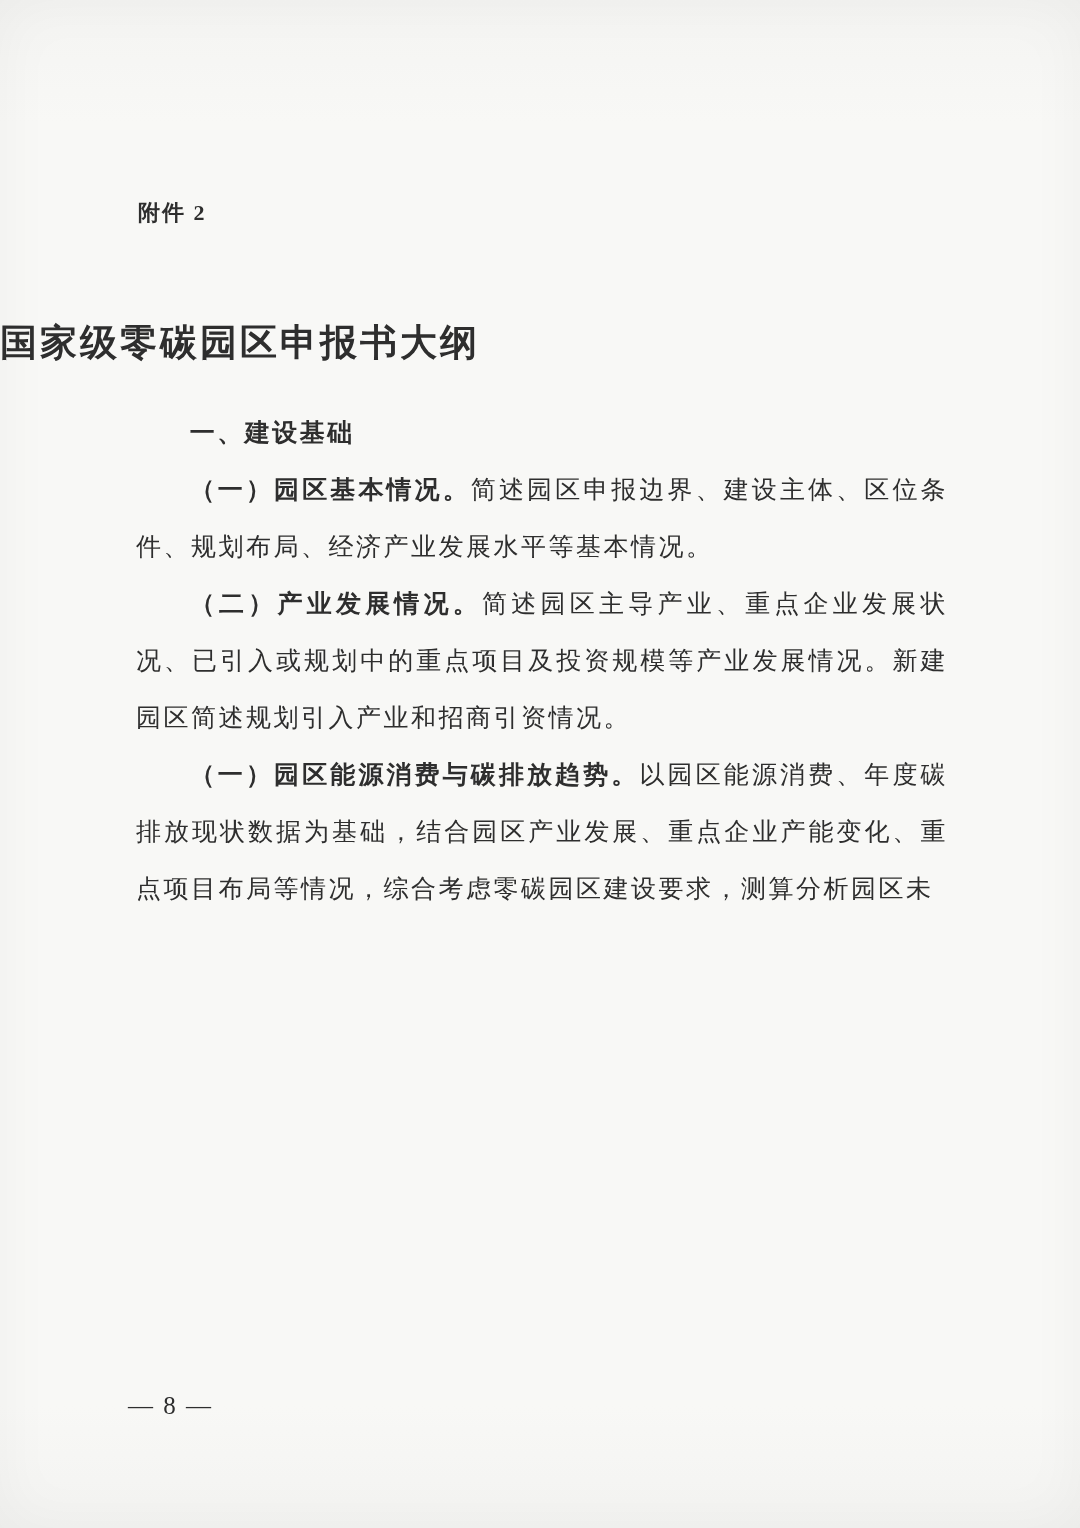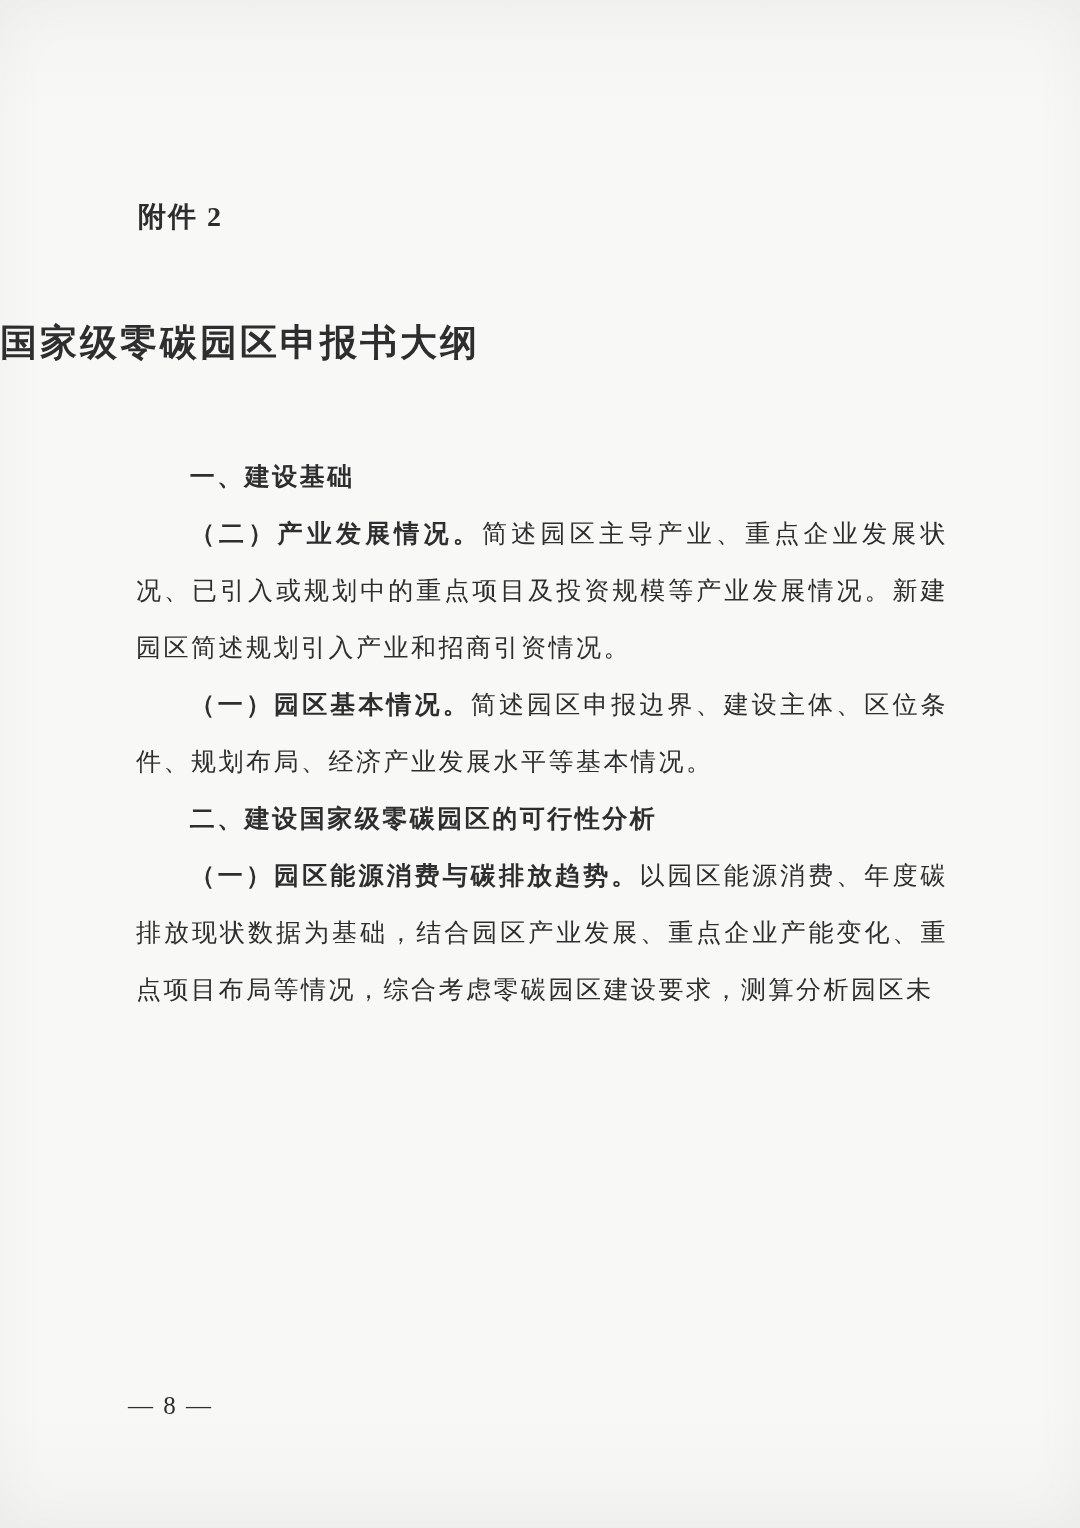--- a/index.html
+++ b/index.html
@@ -18,38 +18,38 @@
   .page {
     position: absolute;
     inset: 0;
     background: linear-gradient(180deg, #f4f4f2 0%, #f8f8f6 8%, #f8f8f6 92%, #f3f3f1 100%);
     box-shadow: inset 0 0 60px rgba(0,0,0,0.04);
   }
   .attachment {
     position: absolute;
     top: 198px;
     left: 138px;
-    font-size: 28px;
+    font-size: 22px;
     font-weight: bold;
     letter-spacing: 2px;
   }
   .doc-title {
     position: absolute;
     top: 318px;
     left: 0;
     width: 100%;
     text-align: left;
     font-size: 37px;
     font-weight: bold;
     letter-spacing: 3px;
     margin: 0;
   }
   .content {
     position: absolute;
-    top: 448px;
+    top: 404px;
     left: 136px;
     width: 812px;
     font-size: 25px;
     line-height: 57px;
     letter-spacing: 2.5px;
     text-align: justify;
   }
   .content h2 {
     font-size: 25px;
     font-weight: bold;
@@ -79,30 +79,29 @@
 
   <div class="attachment">附件 2</div>
 
   <h1 class="doc-title">国家级零碳园区申报书大纲</h1>
 
   <div class="content">
 
     <h2>一、建设基础</h2>
 
     <p>
-      <span class="lead">（二）产业发展情况。</span><span>简述园区主导产业、重点企业发展状况、已引入或规划中的重点项目及投资规模等产业发展情况。新建园区简述规划引入产业和招商引资情况。</span>
+      <span class="lead">（一）园区基本情况。</span><span>简述园区申报边界、建设主体、区位条件、规划布局、经济产业发展水平等基本情况。</span>
     </p>
 
     <p>
-      <span class="lead">（一）园区基本情况。</span><span>简述园区申报边界、建设主体、区位条件、规划布局、经济产业发展水平等基本情况。</span>
+      <span class="lead">（二）产业发展情况。</span><span>简述园区主导产业、重点企业发展状况、已引入或规划中的重点项目及投资规模等产业发展情况。新建园区简述规划引入产业和招商引资情况。</span>
     </p>
 
 
 
-    <h2>二、建设国家级零碳园区的可行性分析</h2>
 
     <p>
       <span class="lead">（一）园区能源消费与碳排放趋势。</span><span>以园区能源消费、年度碳排放现状数据为基础，结合园区产业发展、重点企业产能变化、重点项目布局等情况，综合考虑零碳园区建设要求，测算分析园区未</span>
     </p>
 
   </div>
 
   <div class="footer">— 8 —</div>
 
 </div>

